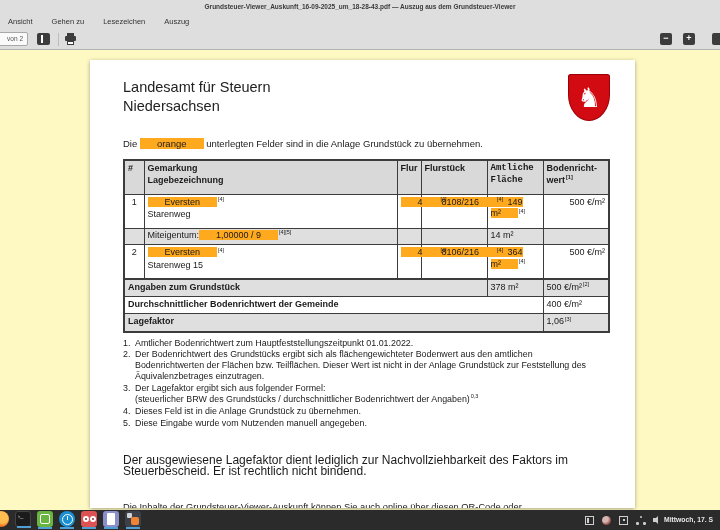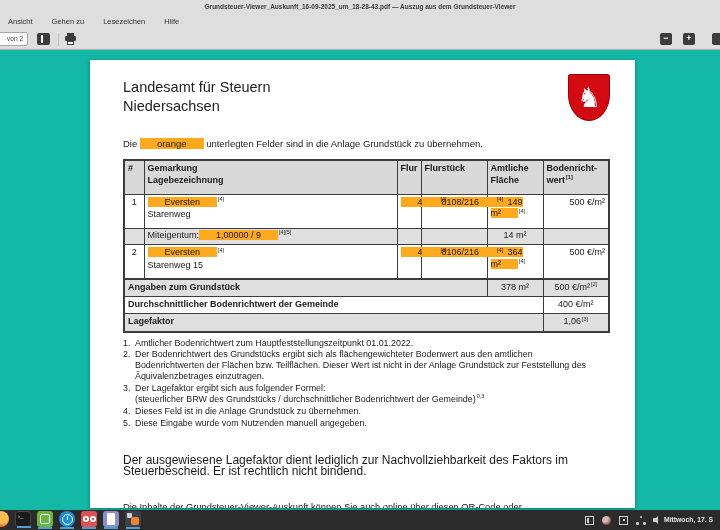--- a/index.html
+++ b/index.html
@@ -1,17 +1,17 @@
 <!DOCTYPE html>
 <html><head>
 <meta charset="utf-8">
 <style>
   * { margin:0; padding:0; box-sizing:border-box; }
   body { font-family:"Liberation Sans","DejaVu Sans",sans-serif; }
-  .screen { position:relative; width:720px; height:530px; background:#14b8a6; overflow:hidden; }
+  .screen { position:relative; width:720px; height:530px; background:#fef9c3; overflow:hidden; }
 
   
   .chrome { position:absolute; top:0; left:0; width:720px; height:50px; background:#dedede; border-bottom:1px solid #b2b2b2; }
   .titlebar { position:absolute; top:0; left:0; width:100%; height:14px; text-align:center;
               font-size:6.5px; font-weight:bold; color:#3a3a3a; line-height:14px; }
   .menubar { position:absolute; top:14px; left:6px; height:15px; display:flex; gap:15px; }
   .menu-item { font-size:7.5px; color:#333; line-height:15px; padding:0 2px; cursor:default; }
   .toolbar { position:absolute; top:30px; left:0; width:720px; height:20px; }
   .pagebox { position:absolute; left:-14px; top:2px; width:42px; height:14px; background:#fafafa;
              border:1px solid #a8a8a8; border-radius:2px; font-size:6.5px; color:#555;
@@ -41,27 +41,27 @@
   .intro { margin-top:22px; font-size:9.5px; }
   .hl { background:#ffa91e; padding:0 17px; }
   .sup { font-size:5.5px; position:relative; top:-3.5px; margin-left:1px; }
 
   table.gtable { margin-top:10px; border-collapse:collapse; width:485px; table-layout:fixed;
                  font-size:9px; border:2px solid #3c3c3c; }
   .gtable td, .gtable th { border:1px solid #3c3c3c; vertical-align:top; padding:2px 3px; line-height:11.5px; }
   .gtable th { text-align:left; background:#d9d9d9; font-weight:bold; }
   .gray { background:#dfdfdf; }
   .c-num { width:20px; text-align:center; }
-  .c-gem { width:253px; } .c-flur { width:24px; } .c-fst { width:66px; } .c-fla { width:56px; } .c-brw { width:66px; }
+  .c-gem { width:253px; } .c-flur { width:24px; } .c-fst { width:66px; } .c-fla { width:56px;font-family:Liberation Mono, monospace; } .c-brw { width:66px; }
   .h-row th { height:34px; }
   .d-row td { height:34px; }
   .m-row td { height:16px; padding-top:1px; }
   .s-row td { height:17px; padding-top:2px; }
   .s-row .lbl { font-weight:bold;margin-top:48px; }
-  .num-r { text-align:center; padding-right:5px; }
+  .num-r { text-align:left; padding-right:5px; }
   .brw-c { text-align:right; padding-right:9px; }
   .thick-top td { border-top:2px solid #3c3c3c; }
 
   .notes { margin-top:5px; font-size:8.9px; line-height:11.3px; width:478px; }
   .note { display:flex; }
   .note-num { width:12px; flex:none; }
   .note-text { flex:1; }
   .footer-par { margin-top:26px; font-size:12px; line-height:11.5px; }
   .cutline { margin-top:24px; font-size:9.3px; }
 
@@ -108,21 +108,21 @@
 <body>
 
 <div class="screen">
 
   <div class="chrome">
     <div class="titlebar">Grundsteuer-Viewer_Auskunft_16-09-2025_um_18-28-43.pdf — Auszug aus dem Grundsteuer-Viewer</div>
     <div class="menubar">
       <div class="menu-item">Ansicht</div>
       <div class="menu-item">Gehen zu</div>
       <div class="menu-item">Lesezeichen</div>
-      <div class="menu-item">Hilfe</div>
+      <div class="menu-item">Auszug</div>
     </div>
     <div class="toolbar">
       <div class="pagebox">von 2</div>
       <div class="tb-icon sidebar-toggle"></div>
       <div class="tb-sep"></div>
       <div class="tb-icon printer">
         <div class="pr-top"></div>
         <div class="pr-body"></div>
         <div class="pr-out"></div>
       </div>
@@ -207,21 +207,21 @@
       <div class="note">
         <div class="note-num">1.</div>
         <div class="note-text">Amtlicher Bodenrichtwert zum Hauptfeststellungszeitpunkt 01.01.2022.</div>
       </div>
       <div class="note">
         <div class="note-num">2.</div>
         <div class="note-text">Der Bodenrichtwert des Grundstücks ergibt sich als flächengewichteter Bodenwert aus den amtlichen Bodenrichtwerten der Flächen bzw. Teilflächen. Dieser Wert ist nicht in der Anlage Grundstück zur Feststellung des Äquivalenzbetrages einzutragen.</div>
       </div>
       <div class="note">
         <div class="note-num">3.</div>
-        <div class="note-text"><span>Der Lagefaktor ergibt sich aus folgender Formel:</span><br><span>(steuerlicher BRW des Grundstücks / durchschnittlicher Bodenrichtwert der Gemeinde)</span><span class="sup">0,3</span></div>
+        <div class="note-text"><span>Der Lagefaktor ergibt sich aus folgender Formel:</span><br><span>(steuerlicher BRW des Grundstücks / durchschnittlicher Bodenrichtwert der Angaben)</span><span class="sup">0,3</span></div>
       </div>
       <div class="note">
         <div class="note-num">4.</div>
         <div class="note-text">Dieses Feld ist in die Anlage Grundstück zu übernehmen.</div>
       </div>
       <div class="note">
         <div class="note-num">5.</div>
         <div class="note-text">Diese Eingabe wurde vom Nutzenden manuell angegeben.</div>
       </div>
     </div>

